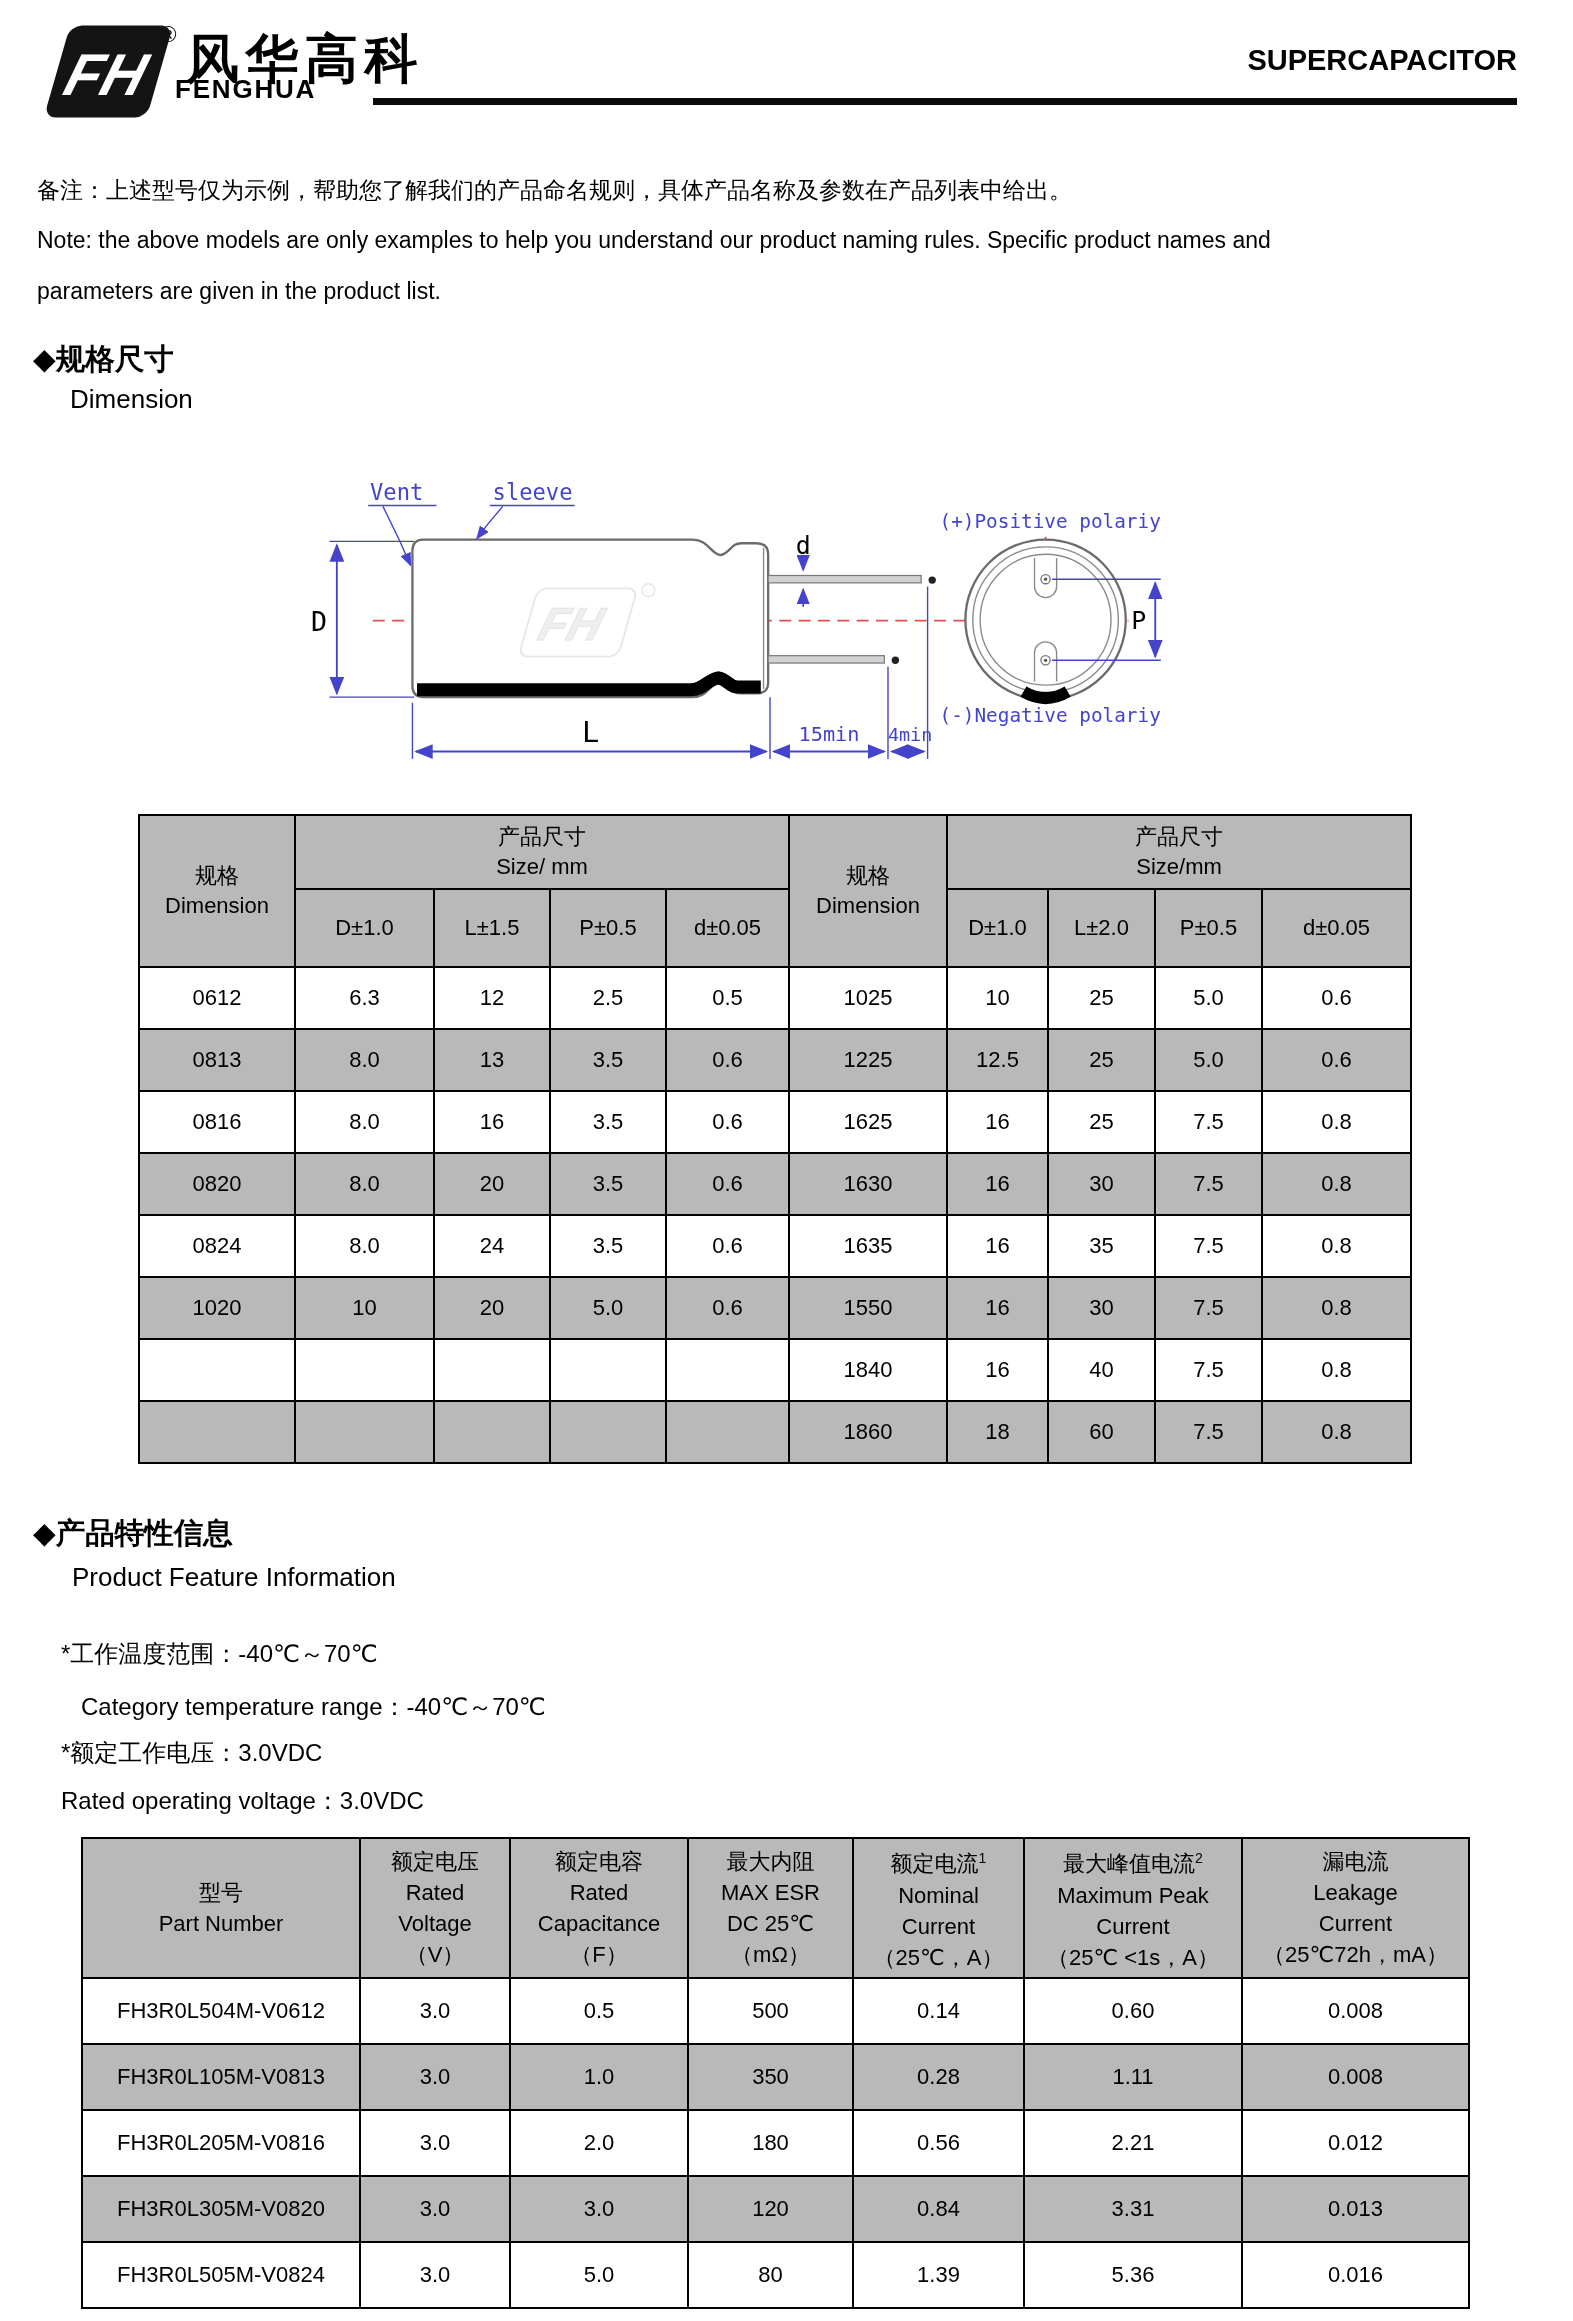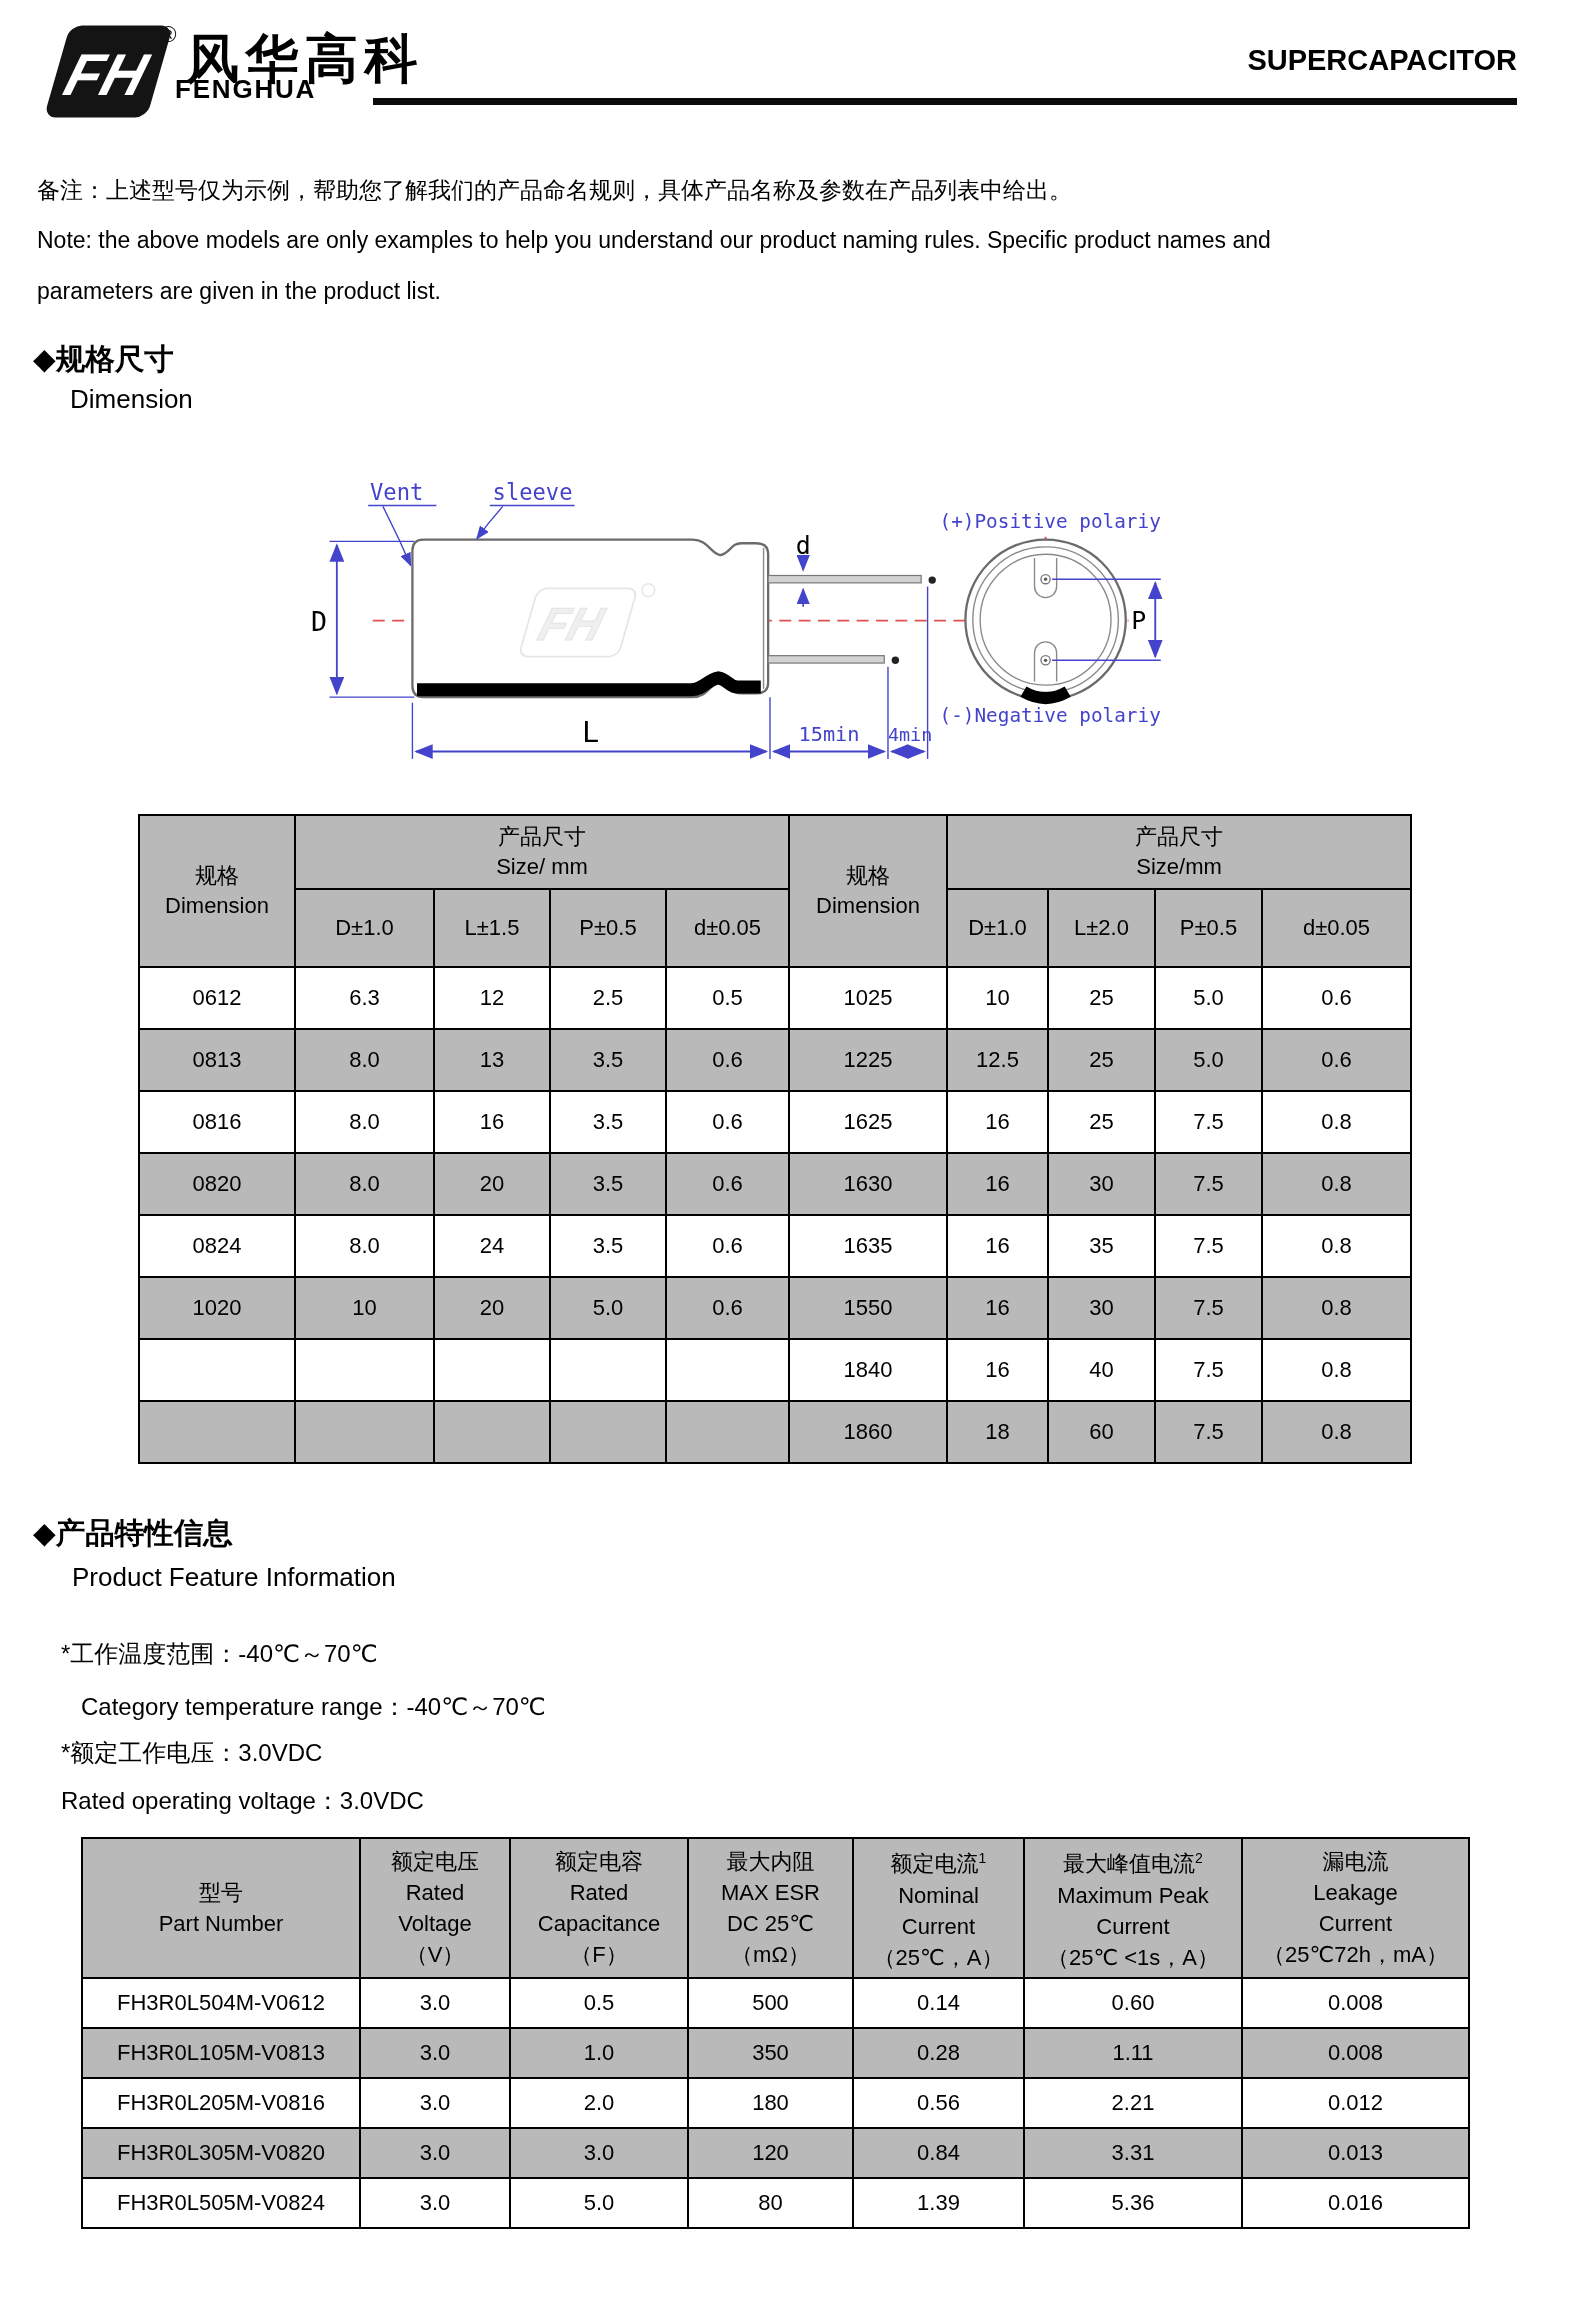--- a/index.html
+++ b/index.html
@@ -48,21 +48,21 @@
   .ghead th{background:#b9b9b9;}
 
   .dim-table{left:138px;top:814px;width:1272px;border:2.8px solid #000;}
   .dim-table tr.hA{height:74px;}
   .dim-table tr.hB{height:78px;}
   .dim-table tbody tr{height:62px;padding-left:16px;}
   .dim-table .two-line div{line-height:30px;}
 
   .prod-table{left:81px;top:1837px;width:1386px;border:2.8px solid #000;}
   .prod-table thead tr{height:140px;}
-  .prod-table tbody tr{height:50px;}
+  .prod-table tbody tr{height:66px;}
   .prod-table .hline{line-height:31px;font-size:22px;}
   .prod-table sup{font-size:14px;}
 </style>
 </head>
 <body>
 
 <div class="page">
 
   <svg class="abs logo-svg" viewBox="0 0 170 112">
     <g transform="translate(40,6) skewX(-16)">

